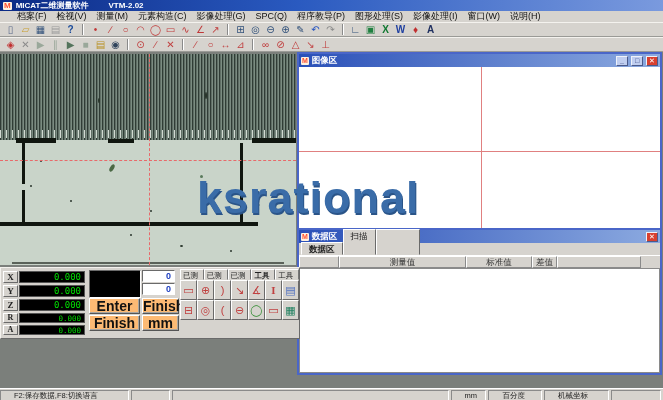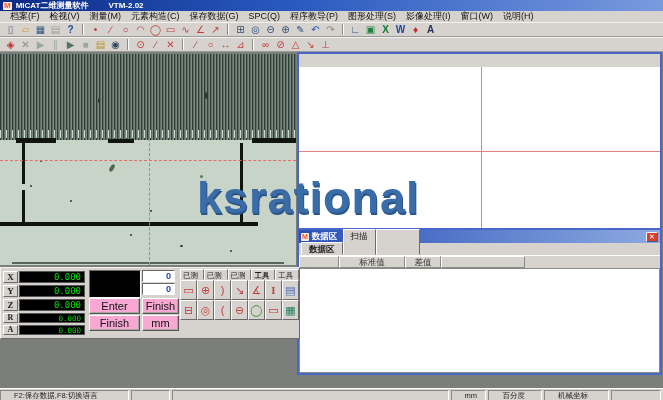--- a/index.html
+++ b/index.html
@@ -8,21 +8,21 @@
 
   
   .titlebar{position:absolute;left:0;top:0;width:663px;height:11px;box-sizing:border-box;
     background:linear-gradient(to right,#0b2a85,#2a5ac0 45%,#7a9ade);
     color:#fff;display:flex;align-items:center;gap:4px;padding:0 3px;font-size:8px;font-weight:bold;}
   .appicon{color:#ff5030;font-size:8px;font-weight:bold;background:#fff2e0;padding:0 1px;line-height:8px;border-radius:1px;}
   .titleversion{margin-left:16px;}
 
   
   .menubar{position:absolute;left:0;top:11px;width:663px;height:11px;background:#d6d3ce;
-    display:flex;align-items:center;font-size:9px;color:#111;box-sizing:border-box;padding-left:5px;}
+    display:flex;align-items:center;font-size:9px;color:#111;box-sizing:border-box;padding-left:12px;}
   .menu-item{padding:0 5px;line-height:11px;}
 
   
   .tbar{position:absolute;left:0;width:663px;height:15px;background:#d6d3ce;display:flex;align-items:center;
     box-sizing:border-box;border-top:1px solid #f4f2ee;border-bottom:1px solid #9a9a96;padding-left:3px;}
   .tbar1{top:22px;} .tbar2{top:37px;}
   .ticon{width:15px;height:13px;line-height:13px;text-align:center;font-size:10px;color:#444;}
   .tsep{width:0;height:11px;border-left:1px solid #8a8a8a;border-right:1px solid #fff;margin:0 4px;}
 
   
@@ -76,23 +76,23 @@
     font-family:"DejaVu Sans Mono",monospace;font-size:9px;line-height:11px;text-align:right;
     padding-right:3px;border:1px solid #555;}
   .axisrow.small .axis-label{height:10px;font-size:8px;line-height:8px;}
   .axisrow.small .axis-display{height:10px;font-size:7.5px;line-height:9px;}
   .preview{position:absolute;left:88px;top:2px;width:50px;height:26px;background:#000;
     border:1px solid;border-color:#6a6a6a #fff #fff #6a6a6a;}
   .counters{position:absolute;left:141px;top:2px;display:flex;flex-direction:column;gap:1px;}
   .counter{width:33px;height:12px;box-sizing:border-box;background:#fff;border:1px solid;
     border-color:#6a6a6a #fff #fff #6a6a6a;color:#2040c0;font-size:9px;font-weight:bold;
     text-align:right;line-height:11px;padding-right:3px;}
-  .pbtn{position:absolute;box-sizing:border-box;background:#f9a8d4;border:1px solid;
+  .pbtn{position:absolute;box-sizing:border-box;background:#fdba74;border:1px solid;
     border-color:#fff #555 #555 #fff;box-shadow:inset -1px -1px 0 #a8a5a0;
-    font-size:11px;font-weight:normal;text-align:center;color:#111;}
+    font-size:14px;font-weight:bold;text-align:center;color:#111;}
   .tooltabs{position:absolute;left:179px;top:0;display:flex;align-items:flex-end;height:12px;}
   .ttab{font-size:7.5px;height:11px;line-height:11px;padding:0 2px;box-sizing:border-box;
     border:1px solid;border-color:#fff #777 #d6d3ce #fff;color:#222;}
   .ttab.active{font-weight:bold;}
   .toolgrid{position:absolute;left:179px;top:12px;width:119px;display:flex;flex-wrap:wrap;}
   .gcell{width:17px;height:20px;box-sizing:border-box;border:1px solid;border-color:#fff #6a6a6a #6a6a6a #fff;
     background:#d6d3ce;text-align:center;font-size:11px;line-height:18px;color:#c04040;}
 
   
   .sbar{position:absolute;left:0;top:388px;width:663px;height:12px;background:#d6d3ce;box-sizing:border-box;
@@ -109,21 +109,21 @@
   <span>MICAT二维测量软件</span>
   <span class="titleversion">VTM-2.02</span>
 </div>
 
 <div class="menubar">
 
 <span class="menu-item">档案(F)</span>
     <span class="menu-item">检视(V)</span>
     <span class="menu-item">测量(M)</span>
     <span class="menu-item">元素构造(C)</span>
-    <span class="menu-item">保存数据(G)</span>
+    <span class="menu-item">影像处理(G)</span>
     <span class="menu-item">SPC(Q)</span>
     <span class="menu-item">程序教导(P)</span>
     <span class="menu-item">图形处理(S)</span>
     <span class="menu-item">影像处理(I)</span>
     <span class="menu-item">窗口(W)</span>
     <span class="menu-item">说明(H)</span>
   </div>
 
 <div class="tbar tbar1">
 
@@ -211,20 +211,28 @@
   <div class="speck" style="left:130px;top:180px;width:2px;height:2px;"></div>
   <div class="speck" style="left:258px;top:150px;width:2px;height:2px;background:#8aa08a;"></div>
 
   <div class="dashv"></div>
   <div class="dashh"></div>
 </div>
 
 <div class="wm" style="color: rgb(58, 108, 168);">ksrational</div>
 
 <div class="win" style="left:297px;top:52px;width:365px;height:183px;">
+  <div class="wtitle">
+    <span class="wicon">M</span>
+    <span>图像区</span>
+    <span class="wspacer"></span>
+    <span class="wbtn">_</span>
+    <span class="wbtn">□</span>
+    <span class="wbtn close">✕</span>
+  </div>
   <div class="canvas">
     <div class="xline-v" style="left:182px;"></div>
     <div class="xline-h" style="top:84px;"></div>
   </div>
 </div>
 
 <div class="win" style="left:297px;top:228px;width:365px;height:147px;">
   <div class="wtitle">
     <span class="wicon">M</span>
     <span>数据区</span>
@@ -233,22 +241,23 @@
   </div>
   <div class="tabrow">
 
   <span class="dtab active">数据区</span>
       <span class="dtab">扫描</span>
       <span class="dtab" style="width: 44px;"></span>
     </div>
   <div class="hdrrow">
 
   <span class="hcell" style="width: 40px;"></span>
+      <span class="hcell" style="width: 127px;">测量值</span>
       <span class="hcell" style="width: 66px;">标准值</span>
-      <span class="hcell" style="width: 36px;">差值</span>
+      <span class="hcell" style="width: 25px;">差值</span>
       <span class="hcell" style="width: 84px;"></span>
     </div>
   <div class="dbody"></div>
 </div>
 
 <div class="panel">
   <div class="axes">
 
   <div class="axisrow">
         <span class="axis-label">X</span>

